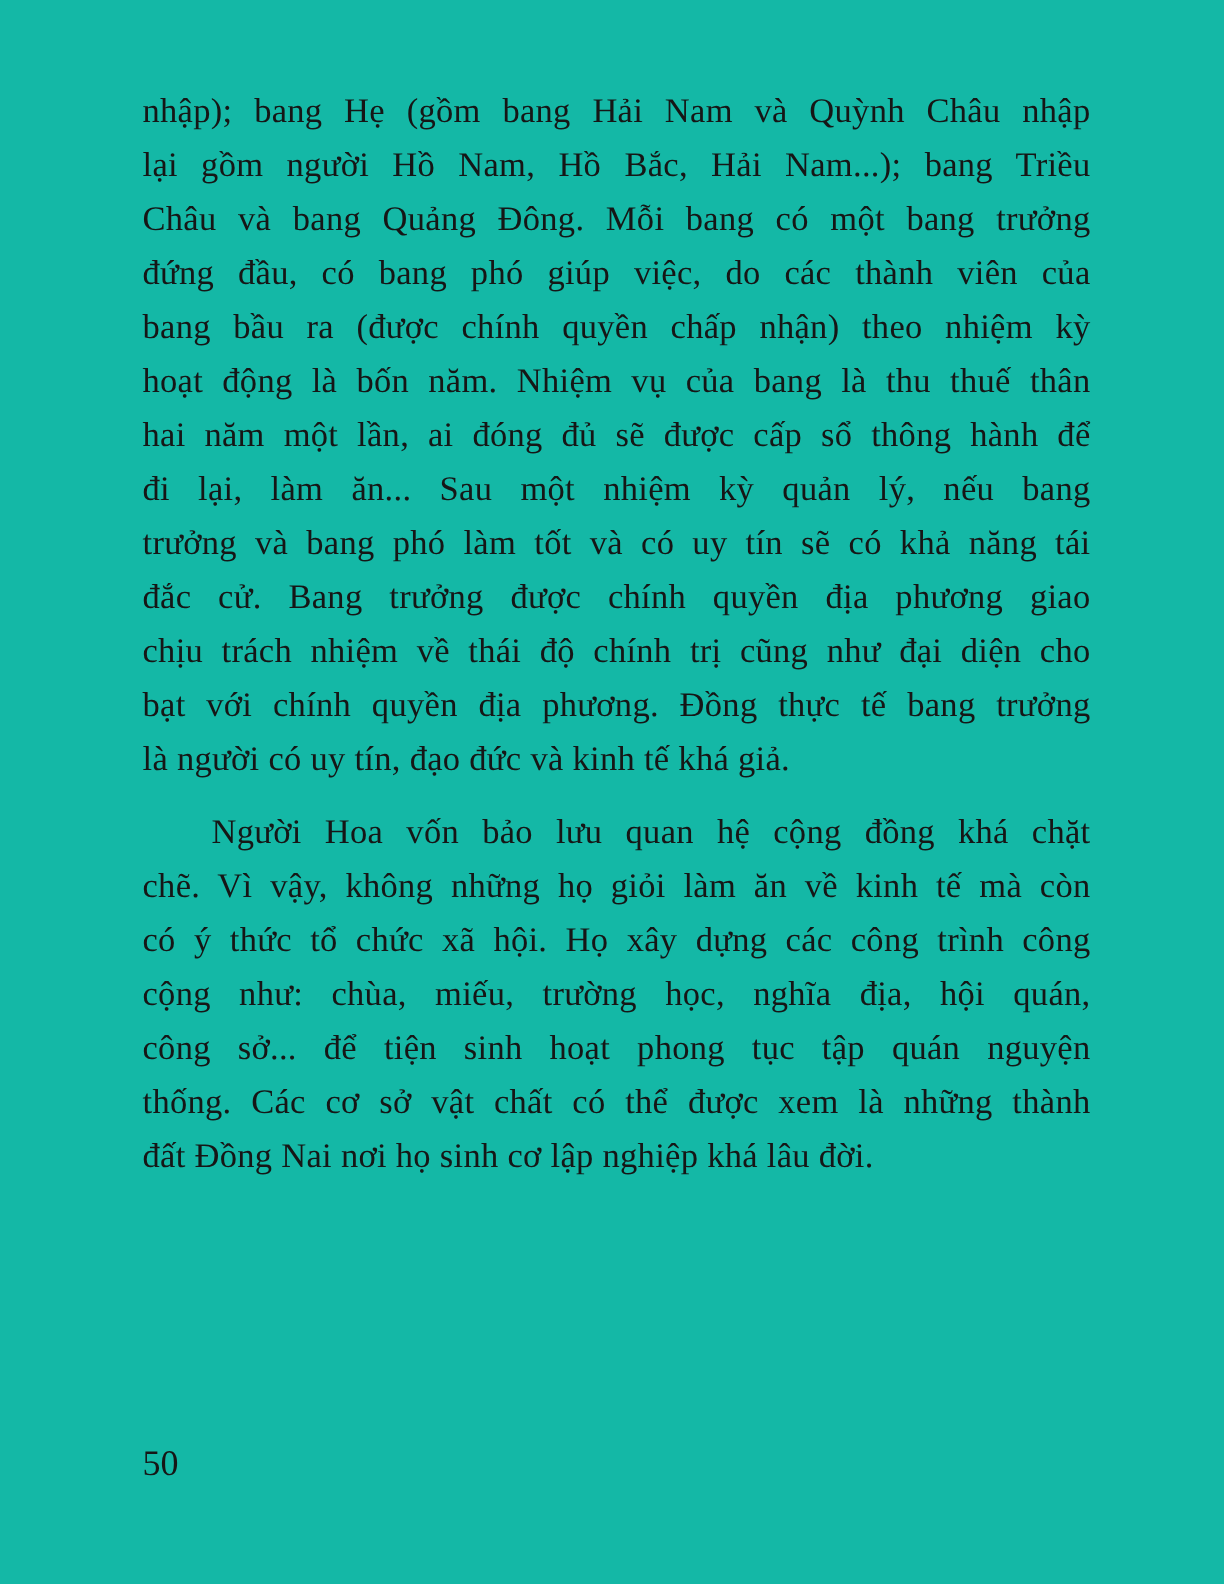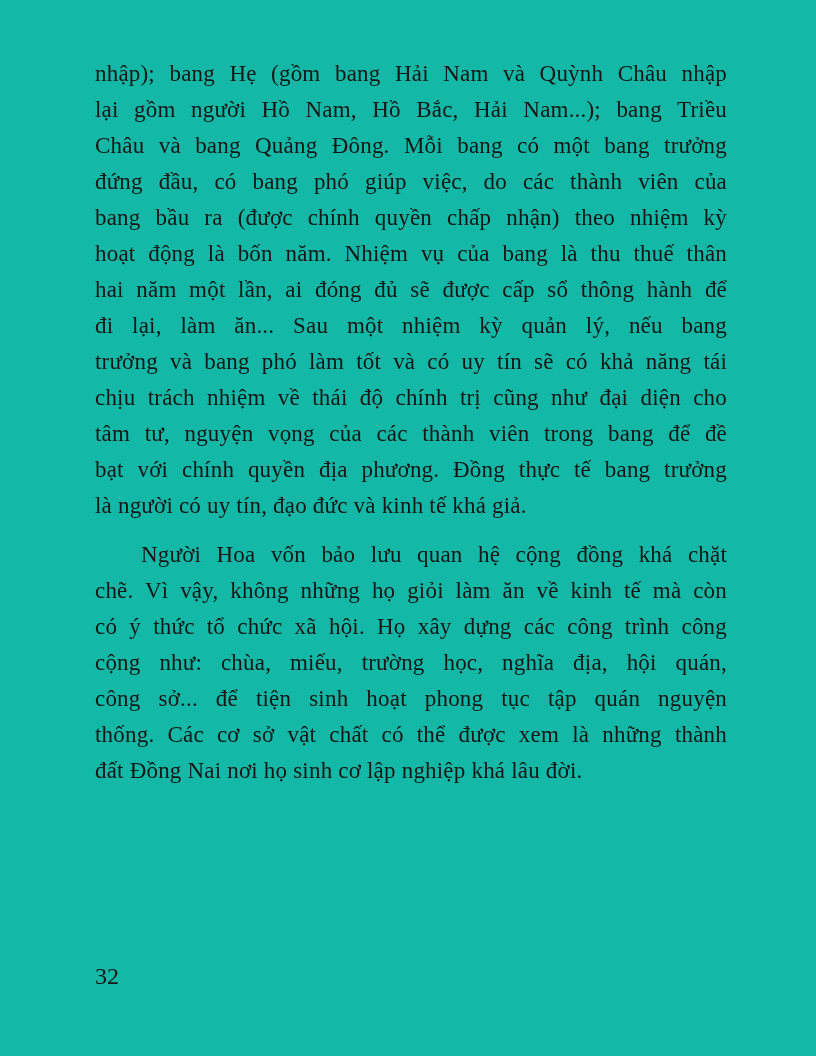--- a/index.html
+++ b/index.html
@@ -57,29 +57,29 @@
       <div class="paragraph">
         <div class="line just">nhập); bang Hẹ (gồm bang Hải Nam và Quỳnh Châu nhập</div>
         <div class="line just">lại gồm người Hồ Nam, Hồ Bắc, Hải Nam...); bang Triều</div>
         <div class="line just">Châu và bang Quảng Đông. Mỗi bang có một bang trưởng</div>
         <div class="line just">đứng đầu, có bang phó giúp việc, do các thành viên của</div>
         <div class="line just">bang bầu ra (được chính quyền chấp nhận) theo nhiệm kỳ</div>
         <div class="line just">hoạt động là bốn năm. Nhiệm vụ của bang là thu thuế thân</div>
         <div class="line just">hai năm một lần, ai đóng đủ sẽ được cấp sổ thông hành để</div>
         <div class="line just">đi lại, làm ăn... Sau một nhiệm kỳ quản lý, nếu bang</div>
         <div class="line just">trưởng và bang phó làm tốt và có uy tín sẽ có khả năng tái</div>
+        <div class="line just">đắc cử. Bang trưởng được chính quyền địa phương giao</div>
         <div class="line just">chịu trách nhiệm về thái độ chính trị cũng như đại diện cho</div>
-        <div class="line just">tâm tư, nguyện vọng của các thành viên trong bang để đề</div>
         <div class="line just">bạt với chính quyền địa phương. Đồng thực tế bang trưởng</div>
         <div class="line">là người có uy tín, đạo đức và kinh tế khá giả.</div>
       </div>
       <div class="paragraph indent">
         <div class="line just">Người Hoa vốn bảo lưu quan hệ cộng đồng khá chặt</div>
         <div class="line just">chẽ. Vì vậy, không những họ giỏi làm ăn về kinh tế mà còn</div>
         <div class="line just">có ý thức tổ chức xã hội. Họ xây dựng các công trình công</div>
         <div class="line just">cộng như: chùa, miếu, trường học, nghĩa địa, hội quán,</div>
         <div class="line just">công sở... để tiện sinh hoạt phong tục tập quán nguyện</div>
         <div class="line just">thống. Các cơ sở vật chất có thể được xem là những thành</div>
         <div class="line">đất Đồng Nai nơi họ sinh cơ lập nghiệp khá lâu đời.</div>
       </div>
     </div>
-  <div class="page-number">32</div>
+  <div class="page-number">50</div>
 </div>
 
 </body></html>

